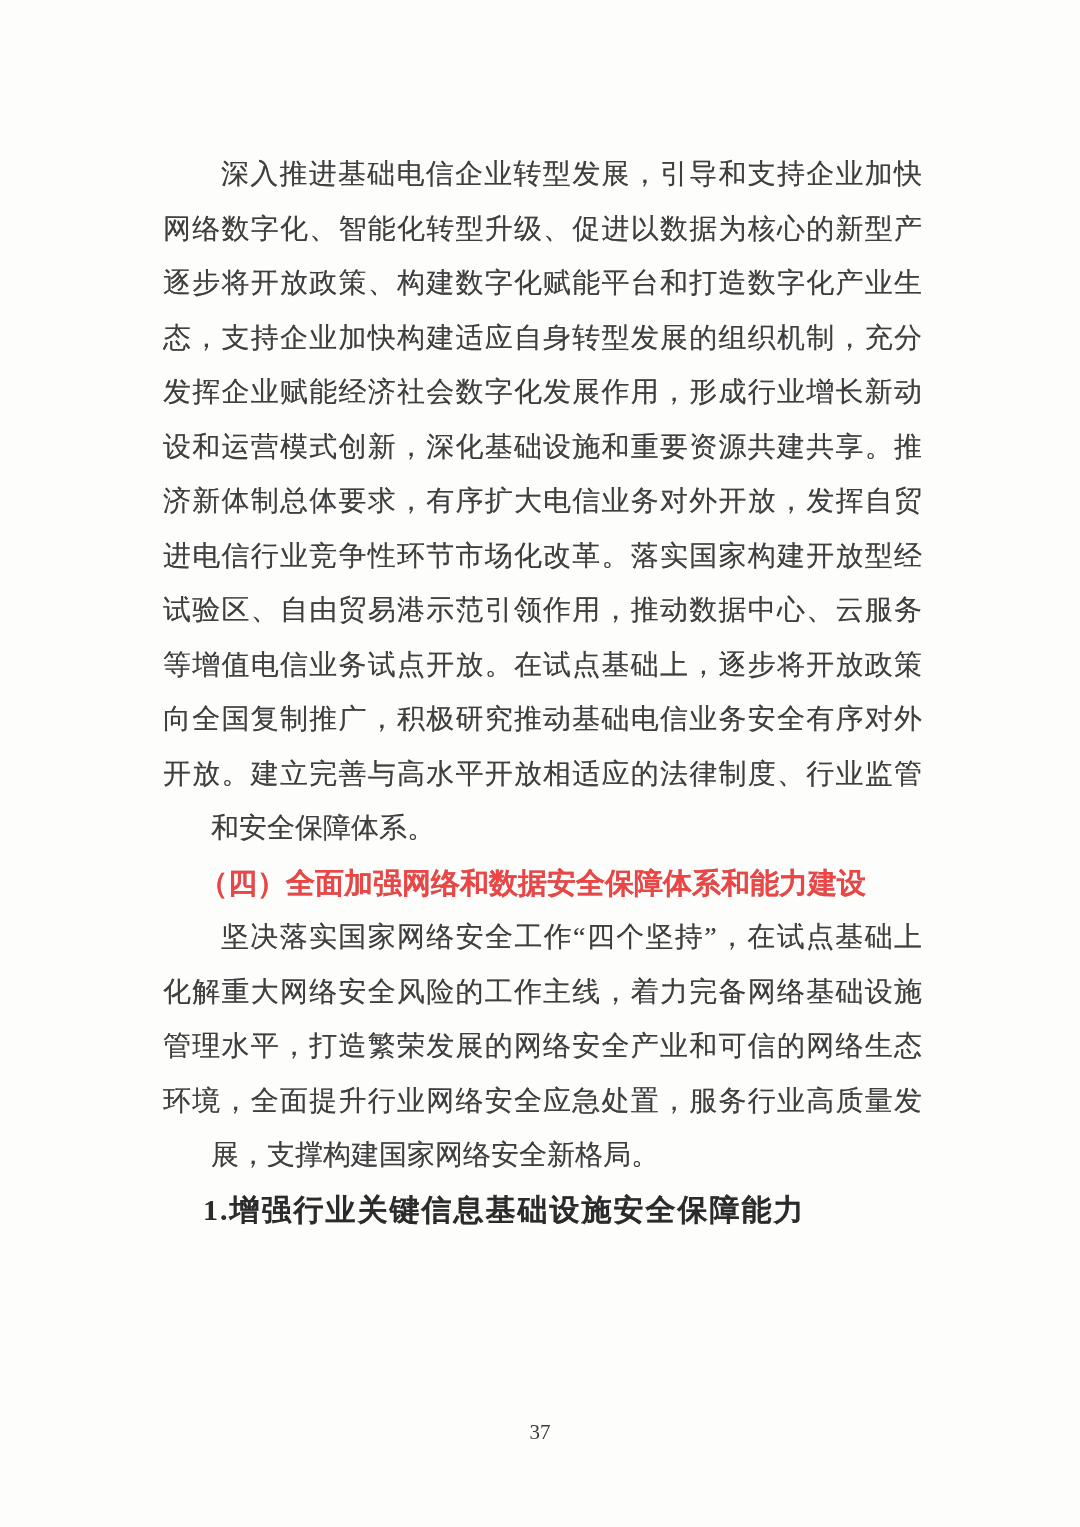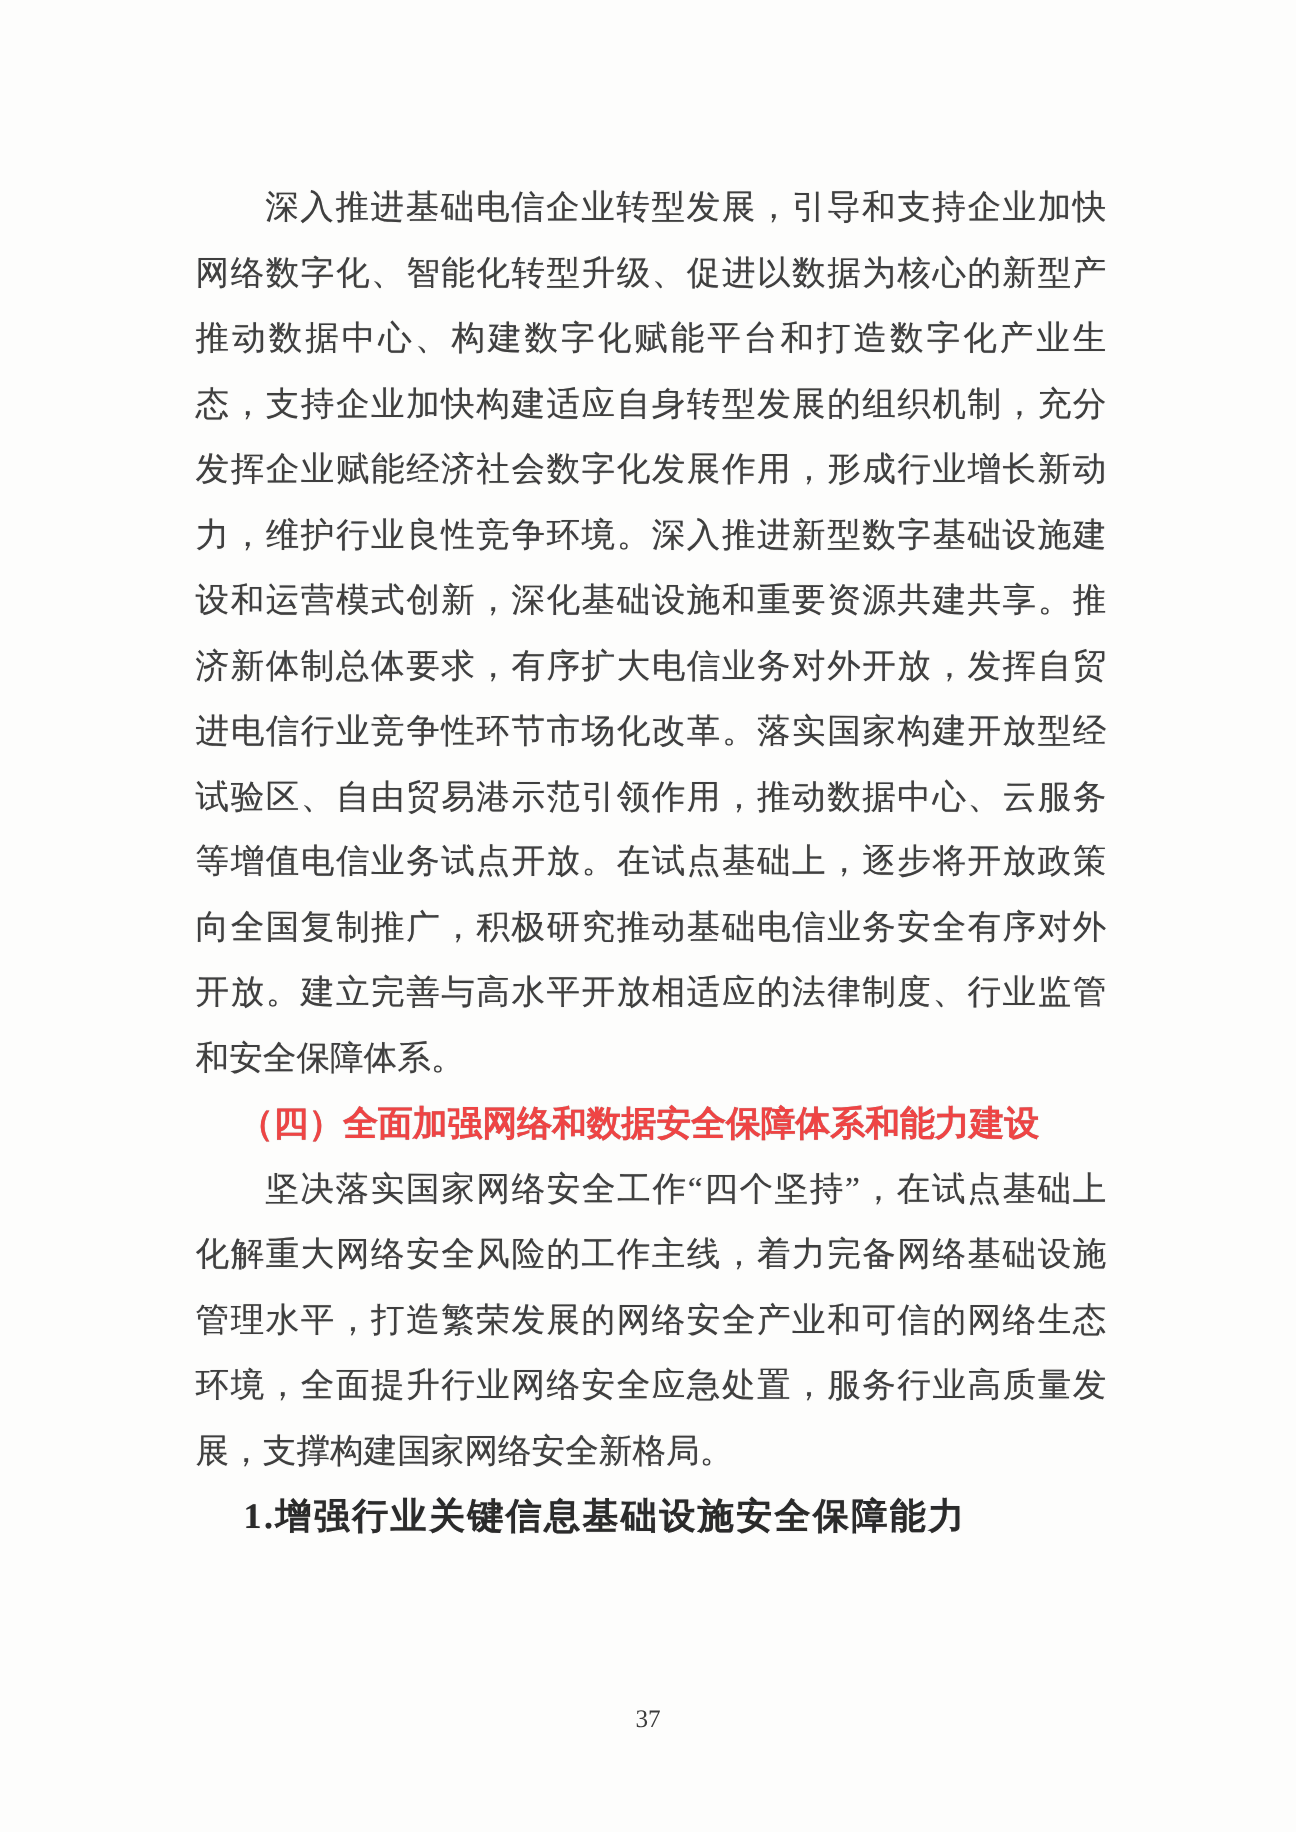--- a/index.html
+++ b/index.html
@@ -30,20 +30,21 @@
     text-align-last: justify;
     text-justify: inter-character;
     white-space: nowrap;
     color: #3f3f3f;
     text-shadow: 0 0 0.6px rgba(70,70,70,0.55);
   }
   .line.indent { text-indent: 58px; }
   .line.short {
     text-align: right;
     text-align-last: left;
+    margin-left: 48px;
   }
   .line.heading-4 {
     font-weight: 700;
     font-size: 29px;
     text-align: left;
     text-align-last: left;
     text-indent: 36px;
     color: #ef4444;
   }
   .line.heading-1 {
@@ -66,24 +67,23 @@
   }
 </style>
 </head>
 <body>
 
 <div class="page">
   <div class="doc-content">
 
     <div class="line indent">深入推进基础电信企业转型发展，引导和支持企业加快</div>
     <div class="line">网络数字化、智能化转型升级、促进以数据为核心的新型产</div>
-    <div class="line">推动数据中心、构建数字化赋能平台和打造数字化产业生</div>
+    <div class="line">逐步将开放政策、构建数字化赋能平台和打造数字化产业生</div>
     <div class="line">态，支持企业加快构建适应自身转型发展的组织机制，充分</div>
     <div class="line">发挥企业赋能经济社会数字化发展作用，形成行业增长新动</div>
-    <div class="line">力，维护行业良性竞争环境。深入推进新型数字基础设施建</div>
     <div class="line">设和运营模式创新，深化基础设施和重要资源共建共享。推</div>
     <div class="line">济新体制总体要求，有序扩大电信业务对外开放，发挥自贸</div>
     <div class="line">进电信行业竞争性环节市场化改革。落实国家构建开放型经</div>
     <div class="line">试验区、自由贸易港示范引领作用，推动数据中心、云服务</div>
     <div class="line">等增值电信业务试点开放。在试点基础上，逐步将开放政策</div>
     <div class="line">向全国复制推广，积极研究推动基础电信业务安全有序对外</div>
     <div class="line">开放。建立完善与高水平开放相适应的法律制度、行业监管</div>
     <div class="line short">和安全保障体系。</div>
 
     <div class="line heading-4">（四）全面加强网络和数据安全保障体系和能力建设</div>

